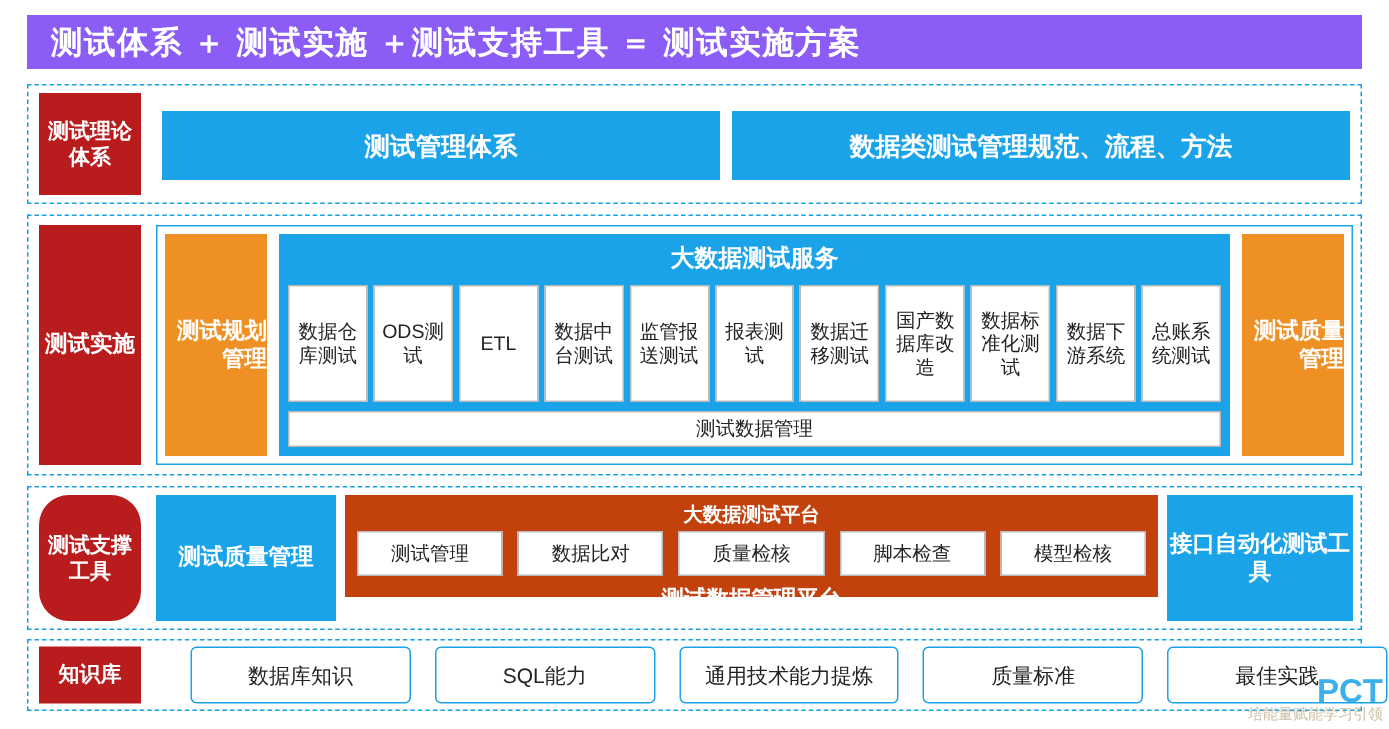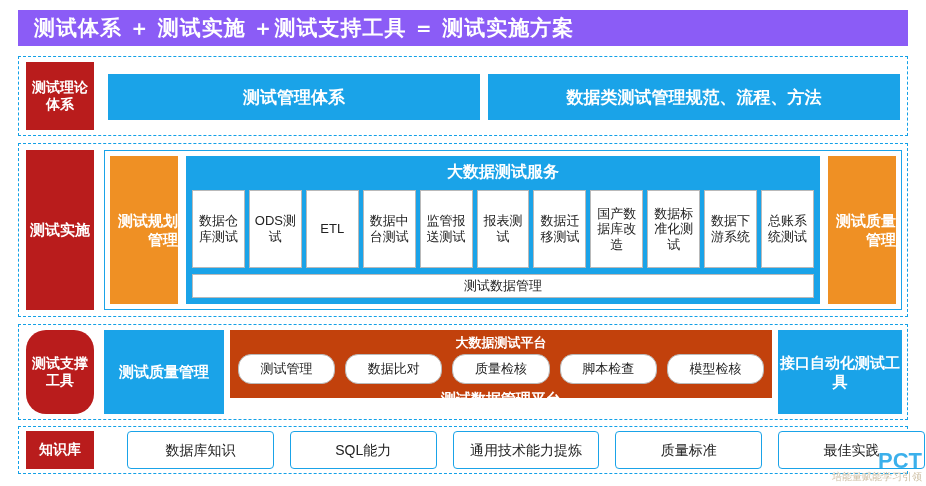--- a/index.html
+++ b/index.html
@@ -184,21 +184,21 @@
   }
   #sup-bigdata-row {
     position: absolute;
     left: 8px;
     top: 24px;
     width: 526px;
     height: 30px;
     display: flex;
     gap: 10px;
   }
-  #sup-bigdata-row .white-box { flex: 1 1 0; height: 30px; border-radius: 13px; font-size: 13px; }
+  #sup-bigdata-row .white-box { flex: 1 1 0; height: 30px; border-radius: 0; font-size: 13px; }
   #sup-bigdata-foot {
     position: absolute;
     left: 0; top: 60px;
     width: 542px;
     text-align: center;
     color: #ffffff;
     font-size: 15px;
     font-weight: bold;
   }
   #sup-auto { position: absolute; left: 778px; top: 330px; width: 124px; height: 84px; font-size: 15px; line-height:1.3;}

